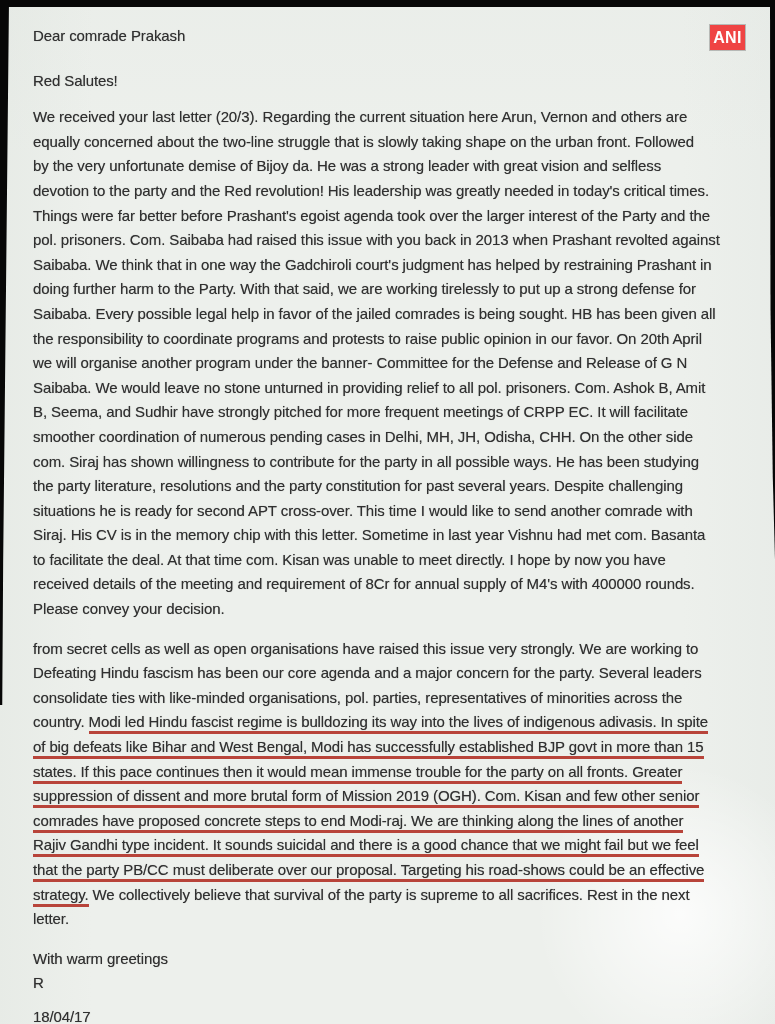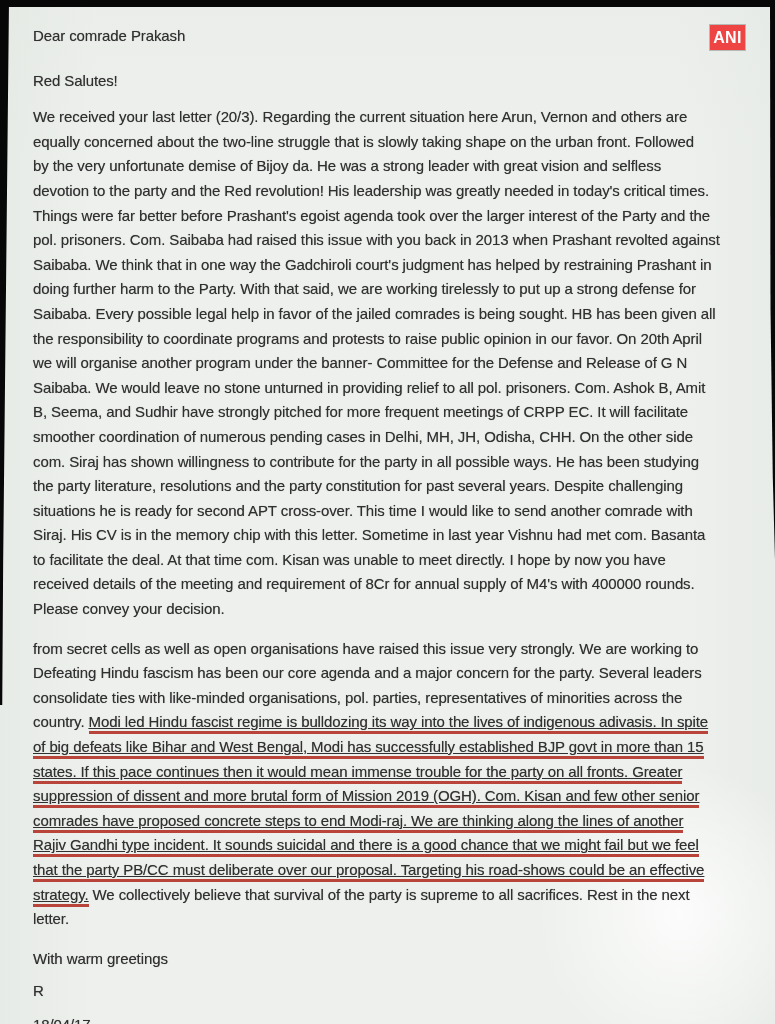--- a/index.html
+++ b/index.html
@@ -61,26 +61,25 @@
     color: var(--ink, #303030);
     font-size: 15px;
     line-height: 24.6px;
     letter-spacing: -0.1px;
     text-shadow: 0 0 0.7px rgba(48,48,48,0.55);
   }
   .line { white-space: nowrap; height: 24.6px; }
   .salutation { margin-bottom: 20px; }
   .greeting   { margin-bottom: 12px; }
   .paragraph  { margin-bottom: 15px; }
-  .closing    { margin-top: 8px; margin-bottom: 8px; }
+  .closing    { margin-top: 8px; margin-bottom: 0; }
   .signature  { margin-bottom: 9px; }
   .u {
     border-bottom: 3px solid var(--red, #b8443a);
     padding-bottom: 1px;
-    text-decoration: underline;
   }
 </style>
 </head>
 <body>
 
 <div class="page-tint"></div>
 <div class="corner-glare"></div>
 
 <div class="letter">
   <div class="salutation line">Dear comrade Prakash</div>

